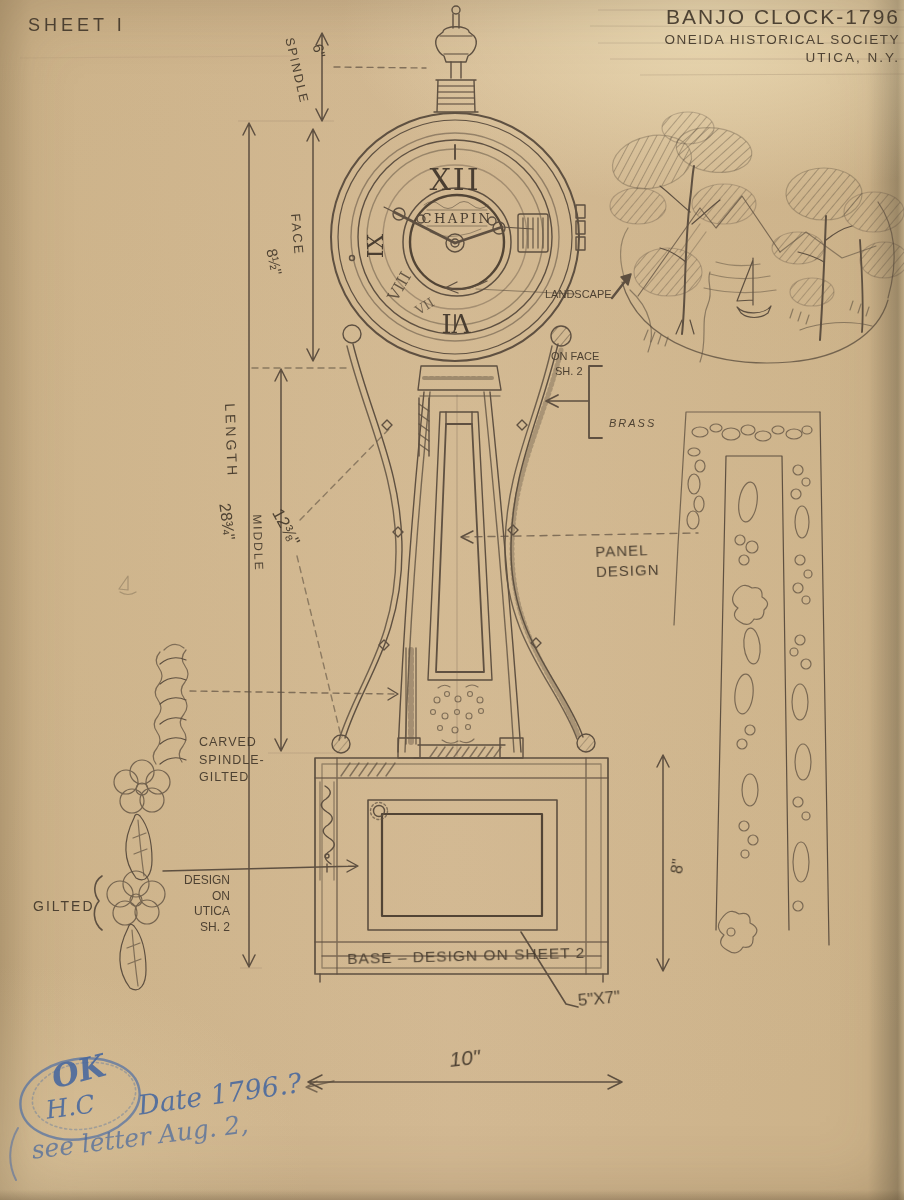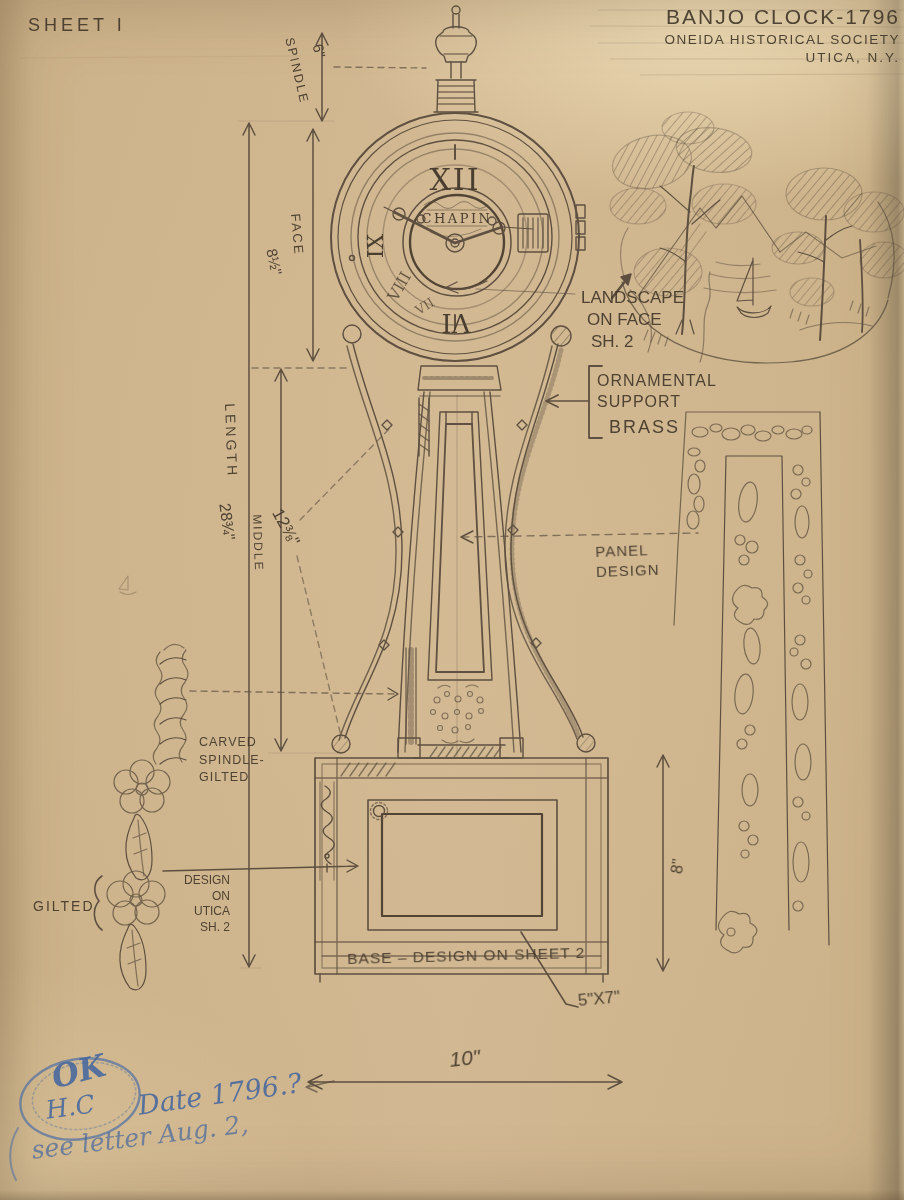--- a/index.html
+++ b/index.html
@@ -353,31 +353,27 @@
 <div class="lbl" style="left:239px;top:403px;font-size:14px;letter-spacing:3px;transform:rotate(88deg);">LENGTH</div>
 <div class="lbl" style="left:234px;top:502px;font-size:16px;transform:rotate(82deg);">28¾"</div>
 
 <div class="lbl" style="left:264px;top:514px;font-size:12px;letter-spacing:2px;transform:rotate(88deg);">MIDDLE</div>
 <div class="lbl" style="left:286px;top:505px;font-size:17px;transform:rotate(62deg);">12⅜"</div>
 
 <div class="lbl" style="left:667px;top:872px;font-size:16px;transform:rotate(-80deg);">8"</div>
 <div class="lbl" style="left:448px;top:1046px;font-size:21px;font-style:italic;transform:rotate(-6deg);">10"</div>
 <div class="lbl" style="left:577px;top:990px;font-size:17px;transform:rotate(-5deg);">5"X7"</div>
 
-<div class="lbl" style="left:581px;top:287px;font-size:17px;">
+<div class="lbl" style="left:545px;top:287px;font-size:11px;">
   <div>LANDSCAPE</div>
-  <div style="padding-left:6px;">ON FACE</div>
+  <div style="padding-left:6px;margin-top:48px;">ON FACE</div>
   <div style="padding-left:10px;">SH. 2</div>
 </div>
 
-<div class="lbl" style="left:597px;top:371px;font-size:16px;letter-spacing:1px;">
-  <div>ORNAMENTAL</div>
-  <div>SUPPORT</div>
-</div>
-<div class="lbl" style="left:609px;top:416px;font-size:18px;letter-spacing:2px;">BRASS</div>
+<div class="lbl" style="left:609px;top:416px;font-size:11px;letter-spacing:2px;font-style:italic;">BRASS</div>
 
 <div class="lbl" style="left:595px;top:542px;font-size:15px;letter-spacing:1px;transform:rotate(-2deg);">
   <div>PANEL</div>
   <div>DESIGN</div>
 </div>
 
 <div class="lbl" style="left:199px;top:734px;font-size:12.5px;letter-spacing:1px;line-height:1.4;">
   <div>CARVED</div>
   <div>SPINDLE-</div>
   <div>GILTED</div>

